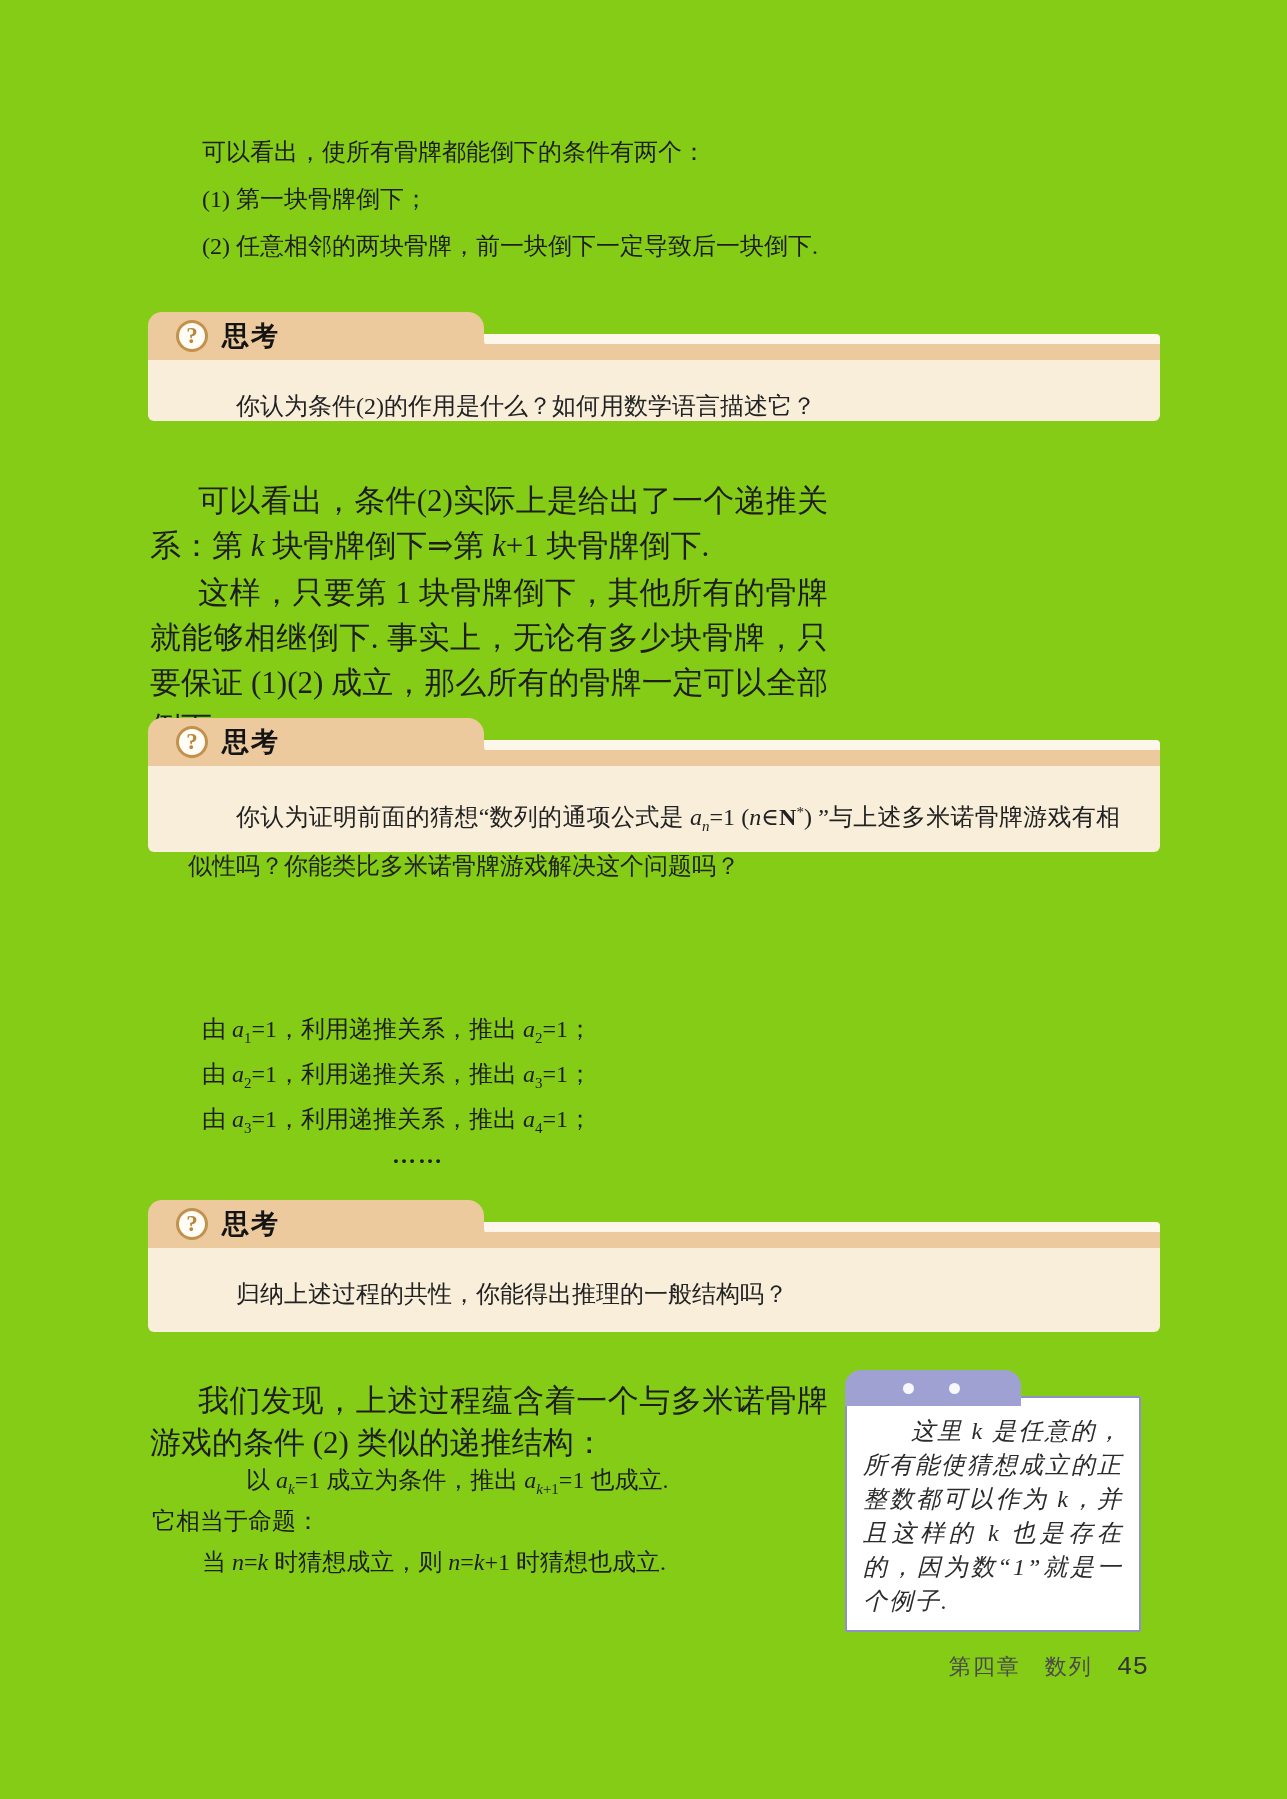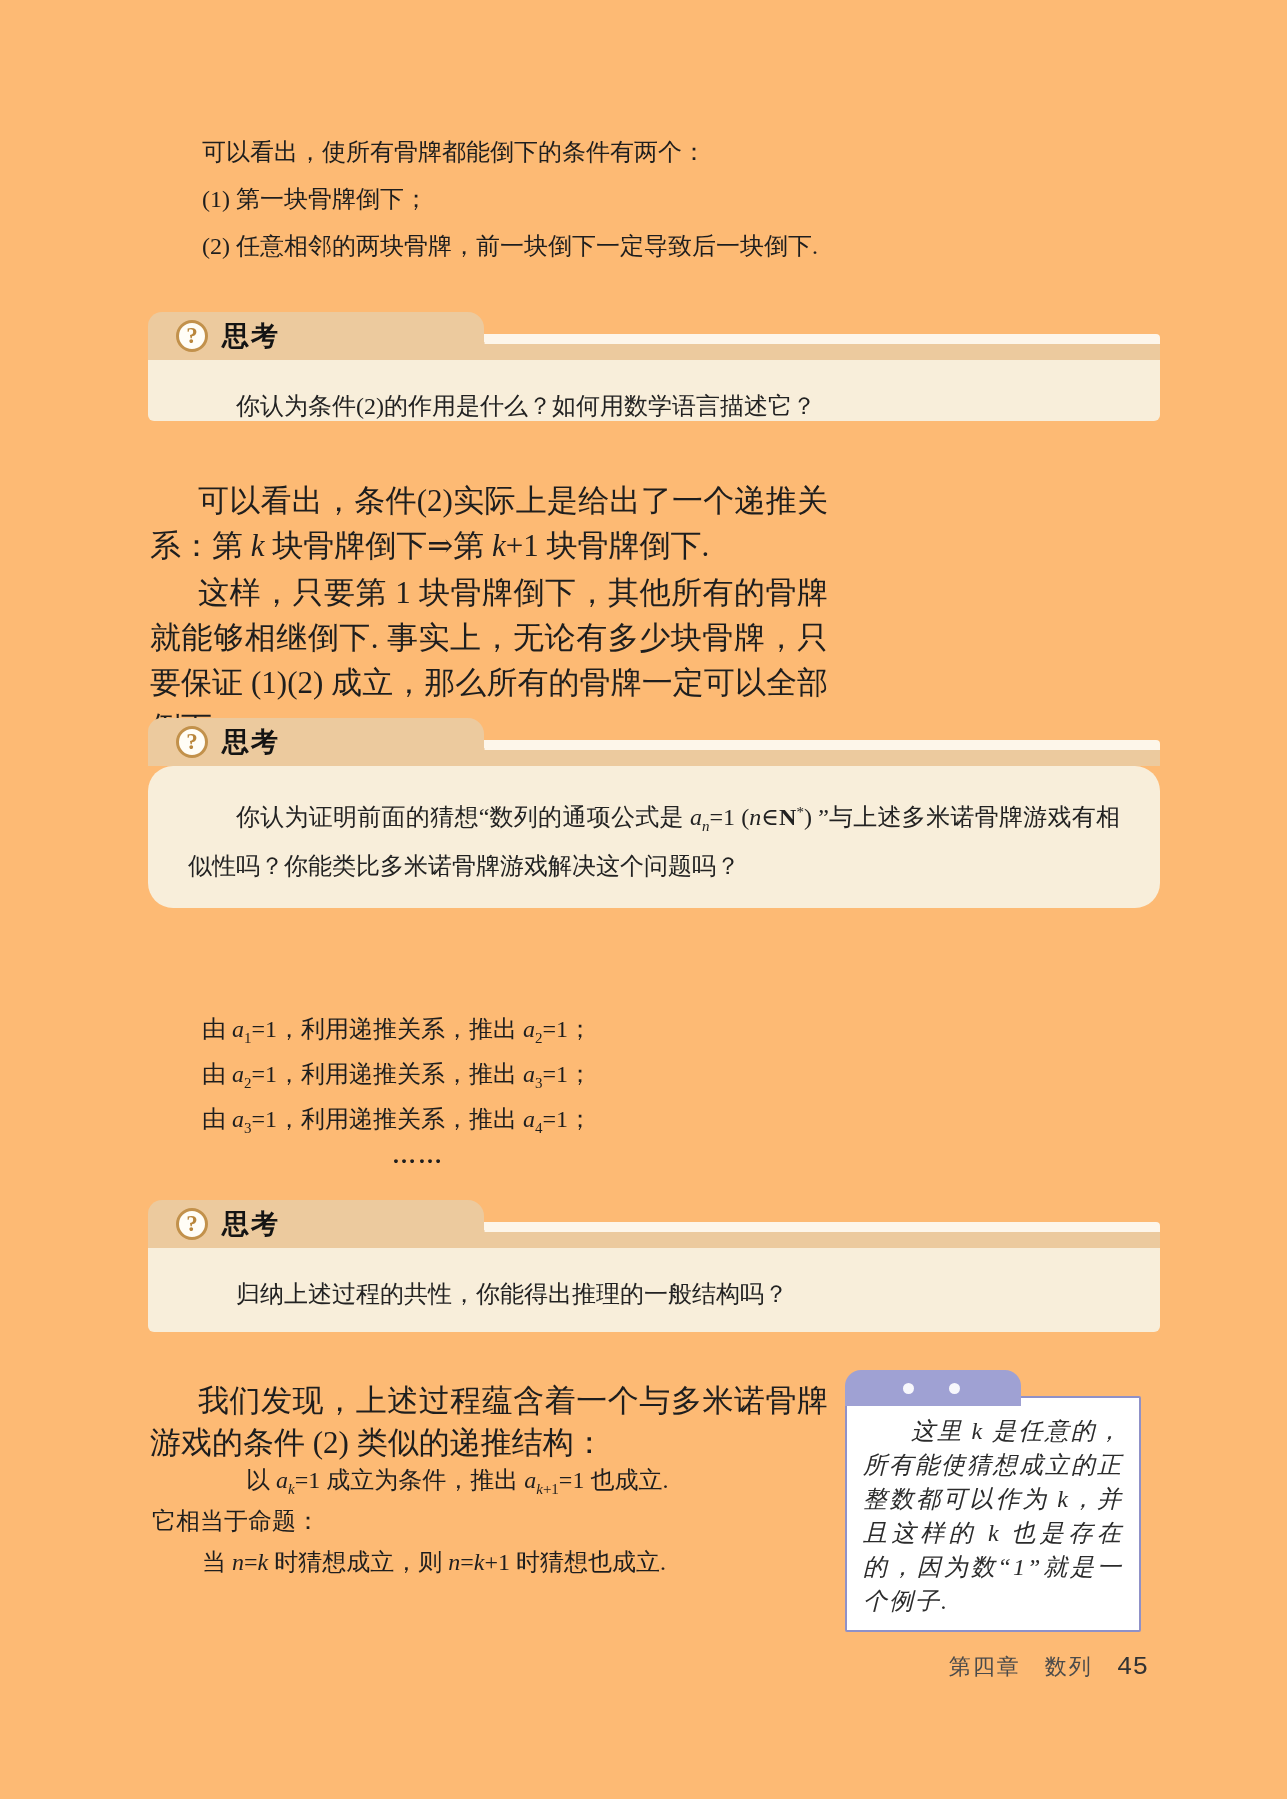--- a/index.html
+++ b/index.html
@@ -1,19 +1,19 @@
 <!DOCTYPE html>
 <html><head>
 <meta charset="utf-8">
 <style>
   html,body{margin:0;padding:0;background:#ffffff;}
   #page{
     position:relative;
     width:1287px;height:1799px;
-    background:#fdba74;
+    background:#84cc16;
     font-family:"Liberation Serif","DejaVu Serif",serif;
     color:#1e1e1e;
     overflow:hidden;
   }
   .line{position:absolute;font-size:24px;line-height:32px;white-space:nowrap;}
   .para{position:absolute;font-size:31px;line-height:45px;text-indent:48px;text-align:justify;}
   .para-tight{line-height:42px;}
 
   
   .think{position:absolute;left:148px;width:1012px;}
@@ -110,21 +110,21 @@
 
 
   <div class="think" style="top:718px;">
     <div class="think-head">
       <div class="think-strip"></div>
       <div class="think-tab">
         <span class="qicon">?</span>
         <span class="think-label">思考</span>
       </div>
     </div>
-    <div class="think-body" style="height:142px;border-radius:25px;"><span>你认为证明前面的猜想“数列的通项公式是 </span><span class="v">a</span><span class="sv">n</span><span>=1 (</span><span class="v">n</span><span>∈</span><span class="b">N</span><span class="sup">*</span><span>) ”与上述多米诺骨牌游戏有相似性吗？你能类比多米诺骨牌游戏解决这个问题吗？</span></div>
+    <div class="think-body" style="height:86px;"><span>你认为证明前面的猜想“数列的通项公式是 </span><span class="v">a</span><span class="sv">n</span><span>=1 (</span><span class="v">n</span><span>∈</span><span class="b">N</span><span class="sup">*</span><span>) ”与上述多米诺骨牌游戏有相似性吗？你能类比多米诺骨牌游戏解决这个问题吗？</span></div>
   </div>
 
 
   <div class="line" style="left:202px;top:1013px;"><span>由 </span><span class="v">a</span><span class="sub">1</span><span>=1，利用递推关系，推出 </span><span class="v">a</span><span class="sub">2</span><span>=1；</span></div>
   <div class="line" style="left:202px;top:1058px;"><span>由 </span><span class="v">a</span><span class="sub">2</span><span>=1，利用递推关系，推出 </span><span class="v">a</span><span class="sub">3</span><span>=1；</span></div>
   <div class="line" style="left:202px;top:1103px;"><span>由 </span><span class="v">a</span><span class="sub">3</span><span>=1，利用递推关系，推出 </span><span class="v">a</span><span class="sub">4</span><span>=1；</span></div>
   <div class="dots" style="left:392px;top:1142px;">……</div>
 
   <div class="think" style="top:1200px;">
     <div class="think-head">

